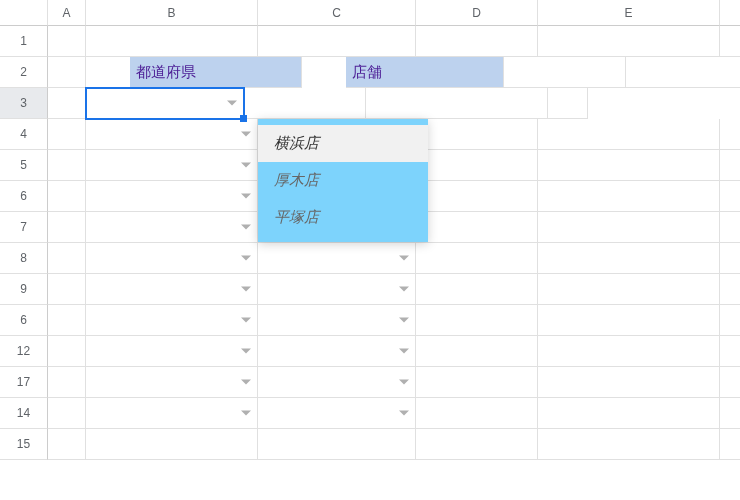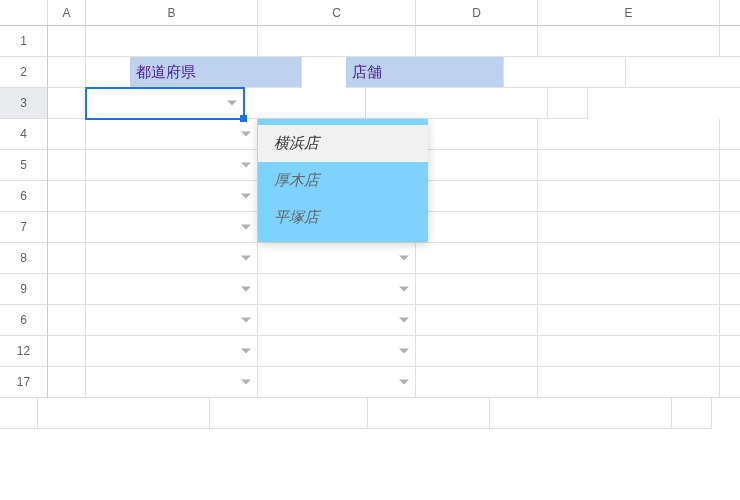--- a/index.html
+++ b/index.html
@@ -289,20 +289,34 @@
           <div class="dv-arrow"></div>
         </div>
         <div class="cell col-C">
           <div class="dv-arrow"></div>
         </div>
         <div class="cell col-D"></div>
         <div class="cell col-E"></div>
         <div class="cell col-F"></div>
       </div>
       <div class="row">
+        <div class="row-header">14</div>
+        <div class="cell col-A"></div>
+        <div class="cell col-B">
+          <div class="dv-arrow"></div>
+        </div>
+        <div class="cell col-C">
+          <div class="dv-arrow"></div>
+        </div>
+        <div class="cell col-D"></div>
+        <div class="cell col-E"></div>
+        <div class="cell col-F"></div>
+      </div>
+      <div class="row">
+        <div class="row-header">15</div>
         <div class="cell col-A"></div>
         <div class="cell col-B"></div>
         <div class="cell col-C"></div>
         <div class="cell col-D"></div>
         <div class="cell col-E"></div>
         <div class="cell col-F"></div>
       </div>
     </div>
 
 </div>

